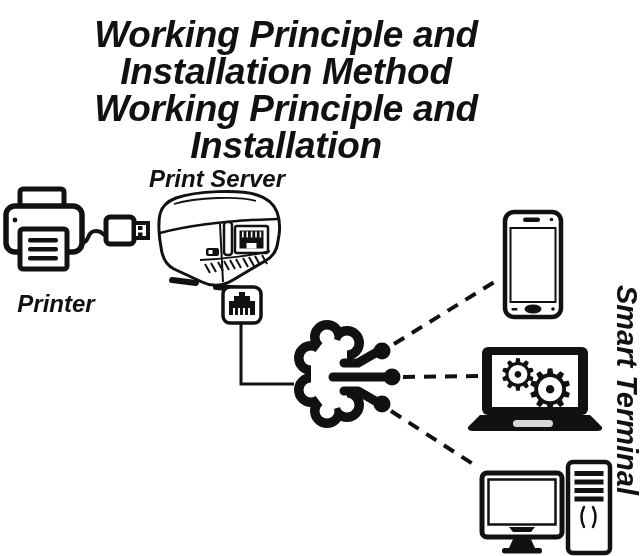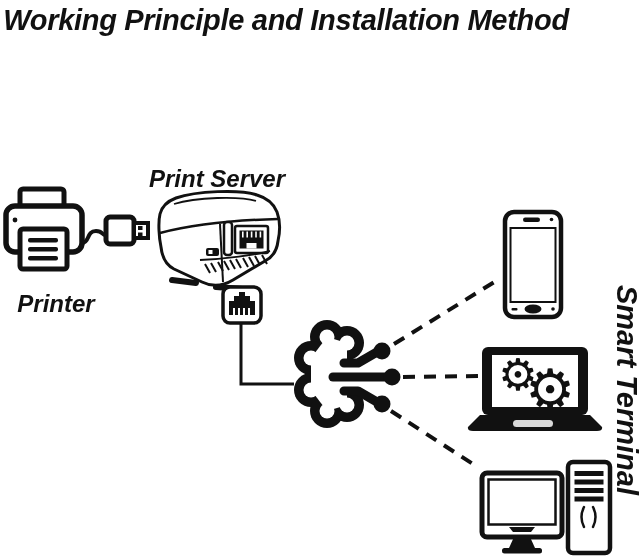--- a/index.html
+++ b/index.html
@@ -5,41 +5,42 @@
   :root { --ink:#111111; --bg:#ffffff; }
   html,body { margin:0; padding:0; }
   body {
     width:640px; height:556px; position:relative; overflow:hidden;
     background:var(--bg);
     font-family:"Liberation Sans", sans-serif;
   }
   .title-block {
     position:absolute; top:0; left:0; width:572px; text-align:center;
     color:var(--ink);
-    font-style:italic; font-weight:bold; font-size:29px; line-height:37px;
-    padding-top:2px; letter-spacing:-0.3px;
+    font-style:italic; font-weight:bold; font-size:37px; line-height:37px;
+    padding-top:16px; letter-spacing:-0.3px;
   }
   #diagram { position:absolute; top:80px; left:0; }
   
   .s  { stroke:var(--ink); fill:none; }
   .sw { stroke:var(--ink); fill:var(--bg); }
   .f  { fill:var(--ink); stroke:none; }
   .w  { fill:var(--bg); stroke:none; }
   .lbl {
     font-family:"Liberation Sans", sans-serif; font-style:italic; font-weight:bold;
     fill:var(--ink); font-size:24px;
   }
   .lbl-lg { font-size:29px; }
   .gear { font-family:"DejaVu Sans", sans-serif; fill:var(--ink); }
 </style>
 </head>
 <body>
 
 <div class="title-block">
   <div>Working Principle and Installation Method</div>
+  <div>Working Principle and Installation</div>
 </div>
 
 <svg id="diagram" width="640" height="476" viewBox="0 80 640 476" xmlns="http://www.w3.org/2000/svg">
 
   <g>
     <rect class="sw" x="20" y="189" width="44" height="24" rx="3" stroke-width="5"></rect>
     <rect class="sw" x="6" y="206" width="76" height="46" rx="9" stroke-width="5.5"></rect>
     <circle class="f" cx="15" cy="220" r="2.4"></circle>
     <rect class="sw" x="20" y="229" width="47" height="40" rx="3" stroke-width="5"></rect>
     <rect class="f" x="28" y="238" width="30" height="4.5" rx="2"></rect>

